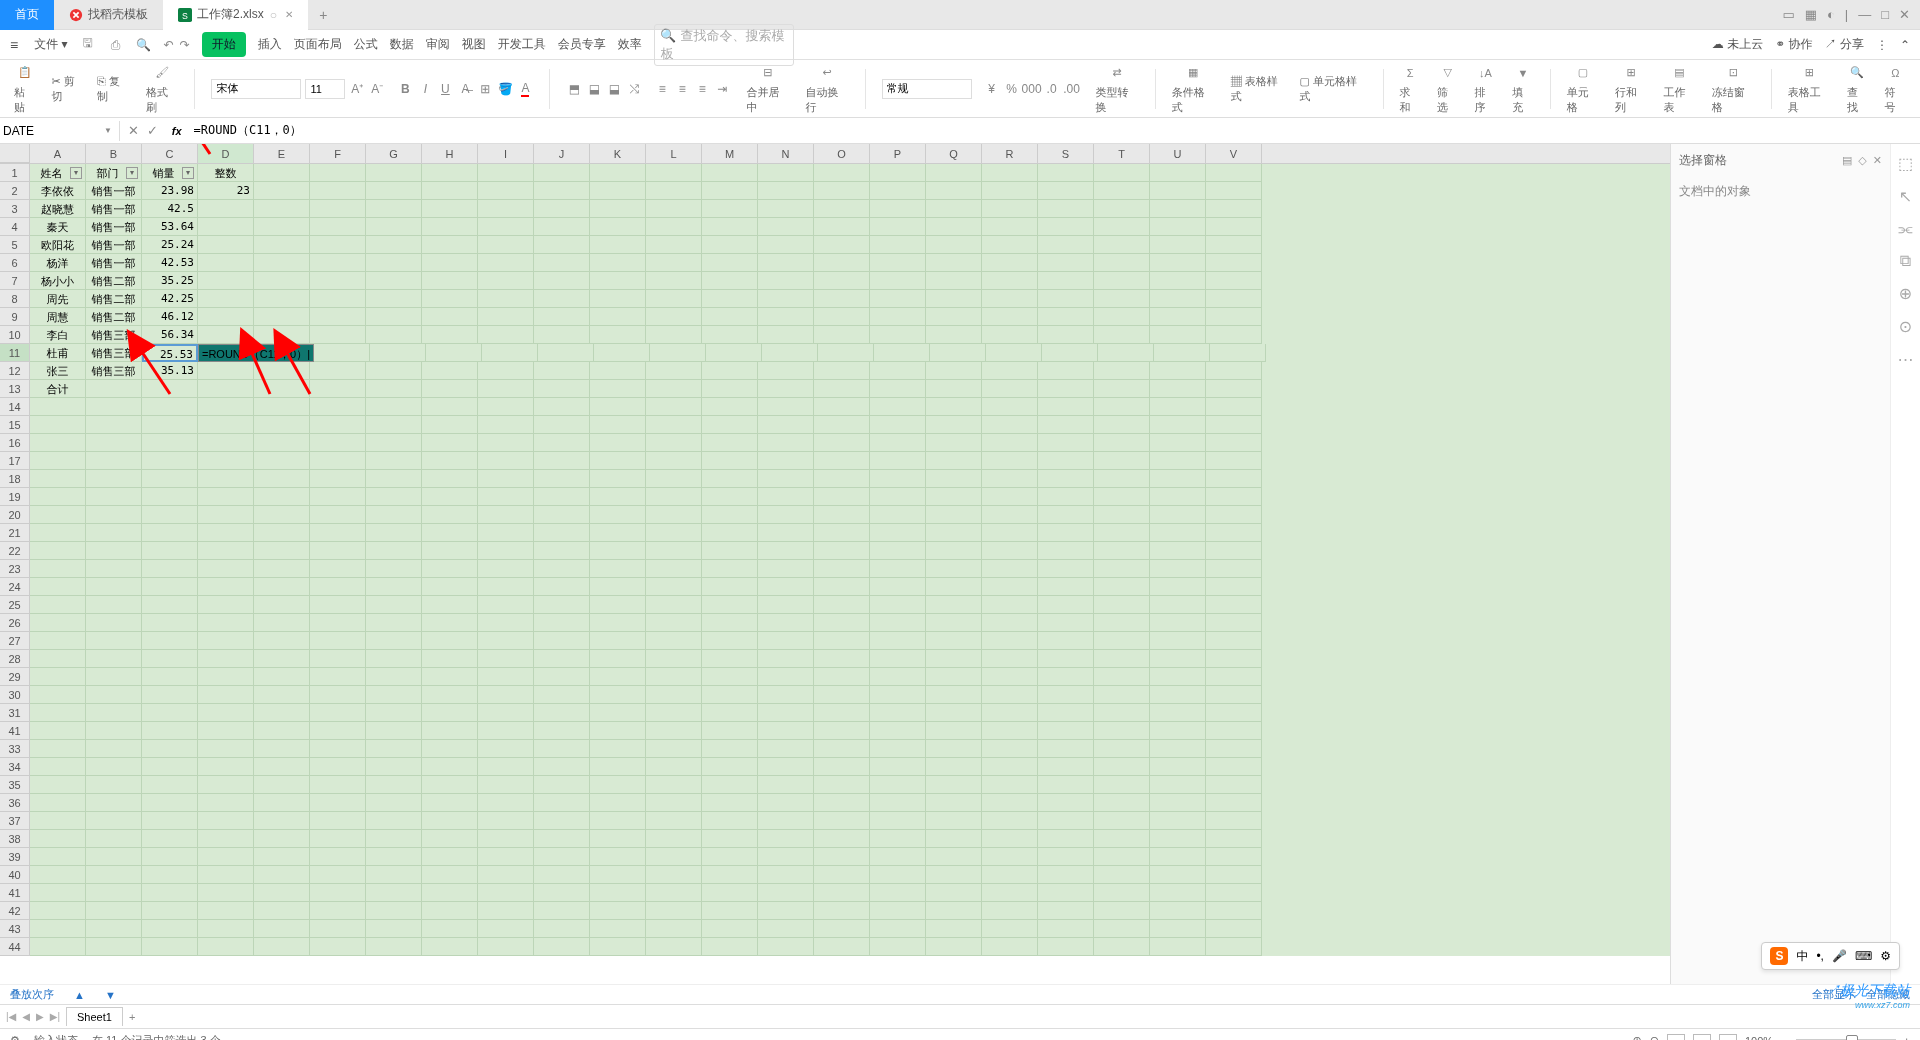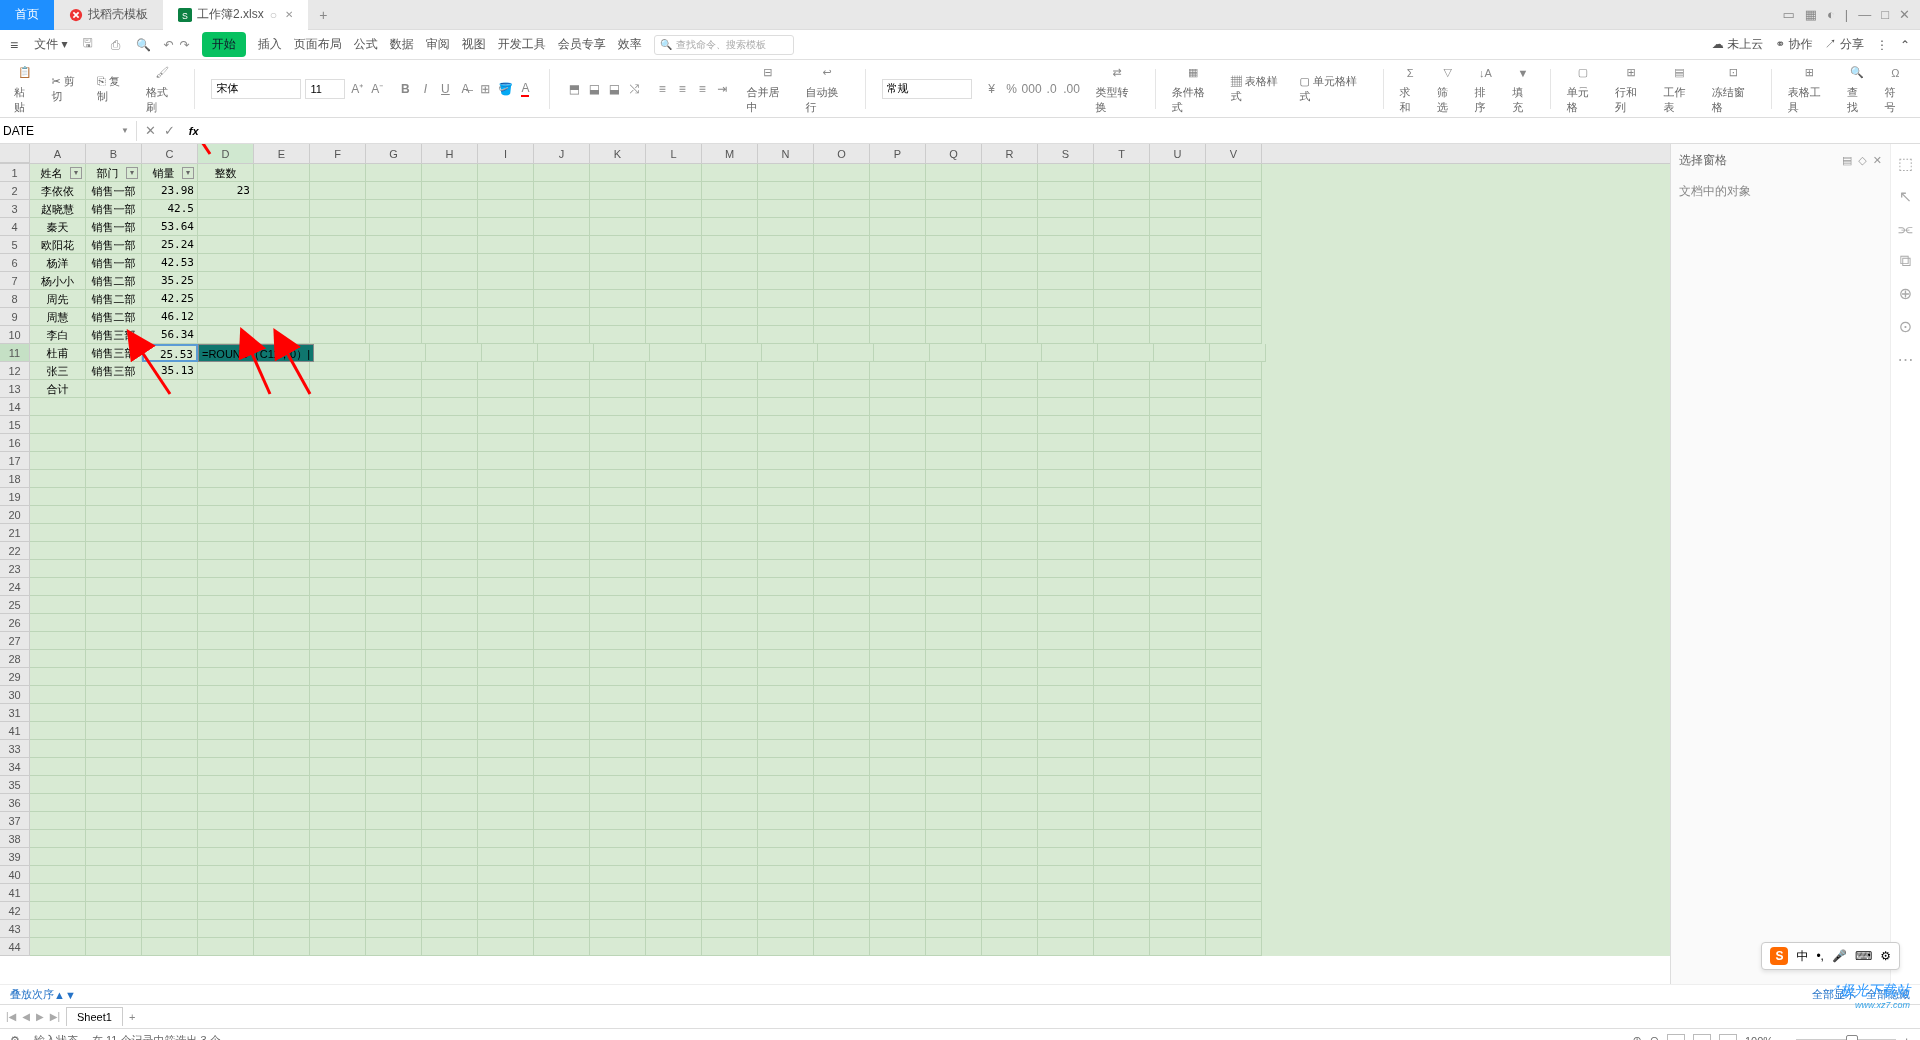--- a/index.html
+++ b/index.html
@@ -12,40 +12,40 @@
 .tab .ticon { width: 14px; height: 14px; margin-right: 5px; display: inline-flex; }
 .tab .x { margin-left: 8px; font-size: 10px; color: #999; }
 .tab-add { width: 30px; text-align: center; color: #888; font-size: 14px; cursor: pointer; }
 .win-controls { margin-left: auto; display: flex; gap: 10px; padding-right: 10px; color: #888; }
 .win-controls span { cursor: pointer; font-size: 13px; }
 
 
 .menubar { height: 30px; display: flex; align-items: center; padding: 0 10px; font-size: 12px; gap: 12px; color: #555; border-bottom: 1px solid #e0e0e0; }
 .menubar .mbtn { cursor: pointer; }
 .menubar .active { background: #07c160; color: #0f172a; padding: 4px 10px; border-radius: 4px; }
-.menubar .search { border: 1px solid #ddd; padding: 2px 6px; border-radius: 3px; color: #aaa; width: 140px; font-size: 10px; }
+.menubar .search { border: 1px solid #ddd; padding: 2px 6px; border-radius: 3px; color: #aaa; width: 140px; font-size: 13px; }
 .menubar .right { margin-left: auto; display: flex; gap: 12px; align-items: center; }
 .menubar .hamburger { font-size: 14px; margin-right: 4px; }
 .undo-redo { display: flex; gap: 6px; color: #888; }
 
 
 .ribbon { height: 58px; display: flex; align-items: center; padding: 0 10px; border-bottom: 1px solid #ddd; font-size: 11px; color: #666; gap: 8px; }
 .rgroup { display: flex; flex-direction: column; align-items: center; gap: 2px; padding: 0 4px; }
 .rgroup2 { display: flex; flex-direction: row; gap: 12px; padding: 0 4px; }
 .rsep { width: 1px; height: 40px; background: #e5e5e5; margin: 0 4px; }
 .ricon { width: 20px; height: 20px; display: flex; align-items: center; justify-content: center; color: #888; }
 .rlabel { font-size: 11px; cursor: pointer; }
 .font-select { border: 1px solid #ddd; padding: 1px 4px; font-size: 11px; width: 90px; height: 20px; }
 .size-select { border: 1px solid #ddd; padding: 1px 4px; font-size: 11px; width: 40px; height: 20px; }
 .btnrow { display: flex; gap: 4px; align-items: center; }
 .smicon { width: 16px; height: 16px; color: #888; cursor: pointer; display: inline-flex; align-items: center; justify-content: center; font-size: 12px; }
 
 
 .formulabar { height: 26px; display: flex; align-items: center; border-bottom: 1px solid #ddd; font-size: 12px; }
-.namebox { width: 137px; border-right: 1px solid #ddd; text-align: left; padding: 3px; display: flex; align-items: center; justify-content: space-between; }
+.namebox { width: 120px; border-right: 1px solid #ddd; text-align: left; padding: 3px; display: flex; align-items: center; justify-content: space-between; }
 .namebox span:last-child { font-size: 8px; color: #888; margin-right: 4px; }
 .fbtns { display: flex; gap: 8px; padding: 0 8px; color: #888; }
 .fbtns span { cursor: pointer; font-size: 13px; }
 .fx { font-style: italic; font-weight: bold; font-size: 11px; padding: 0 6px; }
 .finput { flex: 1; padding: 0 6px; font-family: monospace; }
 
 
 .main { display: flex; height: calc(100% - 200px); }
 .sheet-area { flex: 1; position: relative; overflow: hidden; }
 .side-panel { width: 220px; border-left: 1px solid #ddd; background: #fafafa; padding: 8px; font-size: 12px; }
@@ -66,21 +66,21 @@
 .cell.txt { text-align: center; }
 .cell.num { text-align: right; font-family: monospace; }
 .cell.filter::after { content: '▾'; float: right; font-size: 8px; color: #666; border: 1px solid #999; width: 10px; height: 10px; text-align: center; line-height: 10px; margin-top: 3px; }
 .cell.ref { border: 2px solid #5b9bd5; }
 .cell.editing { background: #0f766e; border: 1px solid #888; overflow: visible; z-index: 5; position: relative; width: auto; min-width: 112px; }
 
 
 .tabsbar { height: 24px; display: flex; align-items: center; border-top: 1px solid #ddd; font-size: 11px; padding: 0 6px; gap: 6px; }
 .tabsbar .sh { padding: 3px 10px; background: #fff; border: 1px solid #ccc; border-bottom: none; cursor: pointer; }
 .tabsbar .navb { color: #aaa; cursor: pointer; font-size: 10px; }
-.linkrow { height: 20px; display: flex; border-top: 1px solid #eee; align-items: center; padding: 0 10px; font-size: 11px; color: #2573c7; }
+.linkrow { height: 20px; display: flex; border-top: 1px solid #eee; align-items: center; padding: 0 10px; gap: 20px; font-size: 11px; color: #2573c7; }
 .linkrow .r { margin-left: auto; display: flex; gap: 10px; }
 .statusbar { height: 24px; display: flex; align-items: center; border-top: 1px solid #ddd; font-size: 11px; padding: 0 10px; color: #666; gap: 14px; }
 .statusbar .r { margin-left: auto; display: flex; align-items: center; gap: 8px; }
 .viewbtn { width: 18px; height: 14px; border: 1px solid #bbb; cursor: pointer; }
 .slider { width: 100px; height: 3px; background: #ccc; position: relative; }
 .slider::after { content: ''; position: absolute; left: 50%; top: -4px; width: 10px; height: 10px; border: 1px solid #888; background: #fff; border-radius: 2px; }
 
 
 .arrow { position: absolute; pointer-events: none; z-index: 100; }
 .arrow svg { overflow: visible; }
@@ -298,20 +298,21 @@
 <div class="formulabar">
   <div class="namebox">
       <span>DATE</span>
       <span>▼</span>
     </div>
   <div class="fbtns">
     <span>✕</span>
     <span>✓</span>
   </div>
   <span class="fx">fx</span>
+  <div class="finput">=ROUND（C11，0）</div>
 </div>
 
 <div class="main">
   <div class="sheet-area">
     <div class="grid" id="grid">
         <div class="col-headers">
           <div class="corner"></div>
           <div class="ch">A</div>
           <div class="ch">B</div>
           <div class="ch">C</div>

